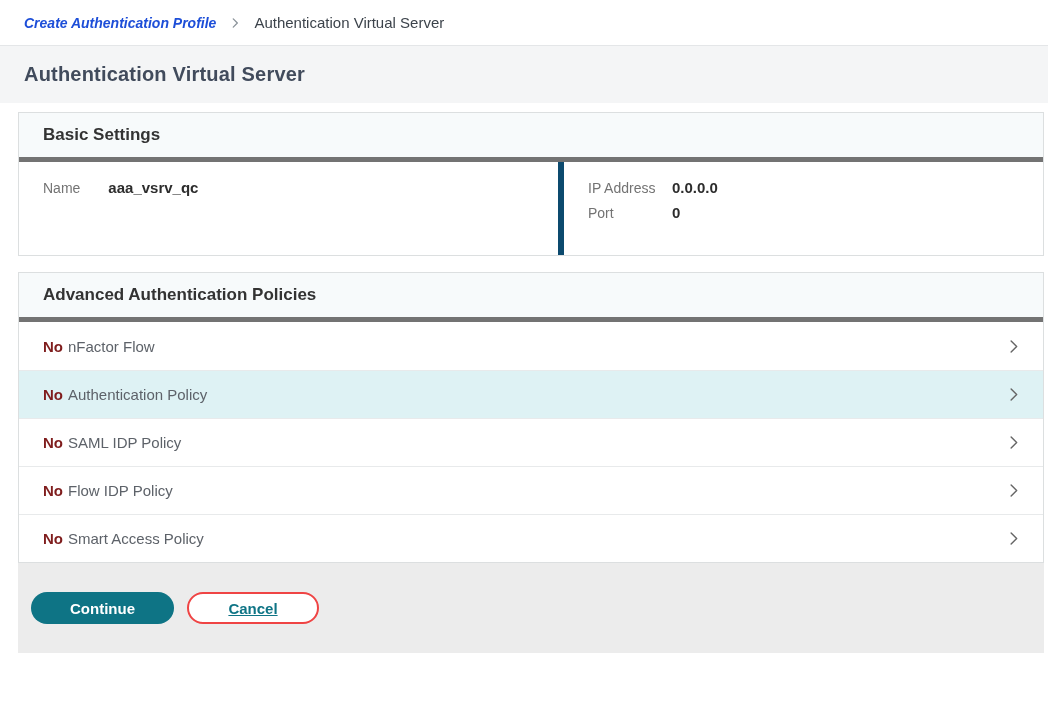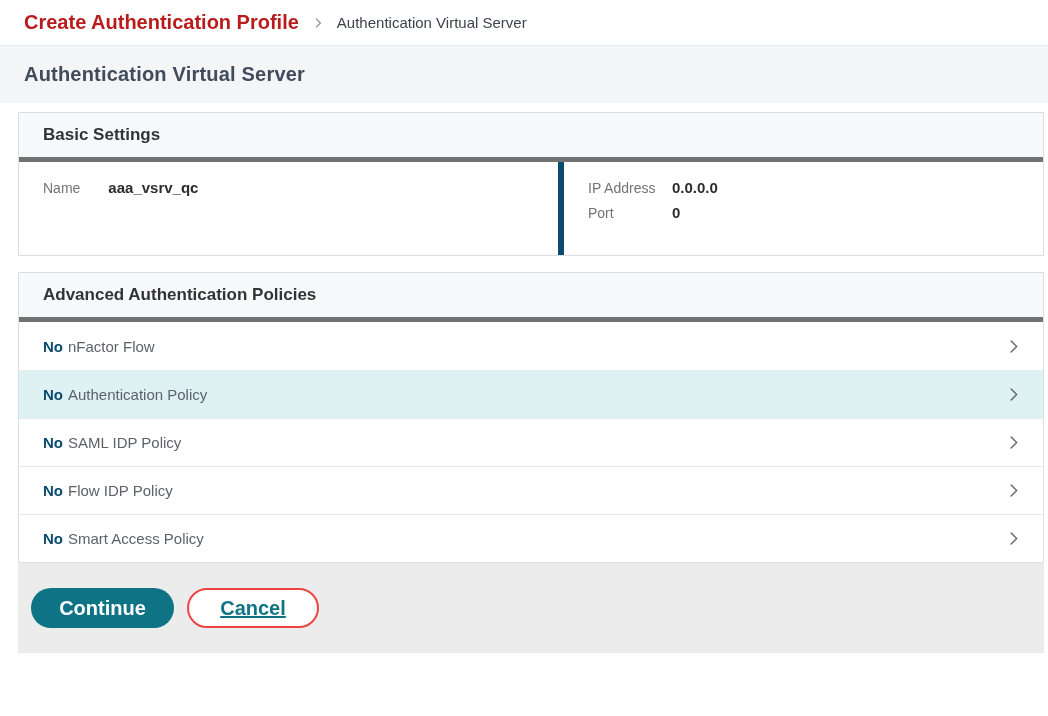--- a/index.html
+++ b/index.html
@@ -15,22 +15,22 @@
   
   .breadcrumb-bar {
     height: 46px;
     display: flex; align-items: center;
     padding: 0 24px;
     border-bottom: 1px solid #e4e6e8;
     background: #fff;
     gap: 12px;
   }
   .crumb-link {
-    color: #b91c1c; font-weight: 700; font-size: 20px;
-    cursor: pointer; white-space: nowrap;
+    color: #1d4ed8; font-weight: 700; font-size: 14px;
+    cursor: pointer; white-space: nowrap; font-style: italic;
   }
   .crumb-sep { display: flex; align-items: center; }
   .crumb-current { color: #3c434b; font-size: 15px; white-space: nowrap; }
 
   
   .title-bar {
     height: 57px;
     background: #f4f5f6;
     display: flex; align-items: center;
     padding: 0 24px;
@@ -70,37 +70,37 @@
     height: 48px;
     display: flex; align-items: center;
     padding: 0 20px 0 24px;
     cursor: pointer;
     font-size: 15px;
     background: #fff;
   }
   .policy-row + .policy-row { border-top: 1px solid #e8eaeb; }
   .policy-row.selected { background: #def2f4; }
   .policy-text { flex: 1; display: flex; align-items: baseline; gap: 5px; }
-  .policy-no { color: #0c4a6e; font-weight: 700; }
+  .policy-no { color: #7f1d1d; font-weight: 700; }
   .policy-label { color: #5d6269; }
   .row-chevron { display: flex; align-items: center; }
 
   
   .footer-bar {
     width: 1026px; margin-left: 18px;
     background: #ececec;
     height: 90px;
     display: flex; align-items: center;
     padding-left: 13px;
     gap: 13px;
   }
   .btn {
-    height: 40px;
+    height: 32px;
     border-radius: 22px;
-    font-size: 20px; font-weight: 700;
+    font-size: 15px; font-weight: 700;
     display: inline-flex; align-items: center; justify-content: center;
     cursor: pointer;
     font-family: "Liberation Sans", sans-serif;
   }
   .btn-primary {
     background: #0e7485; color: #ffffff;
     border: none; width: 143px;
   }
   .btn-secondary {
     background: #ffffff; color: #0e7485;

